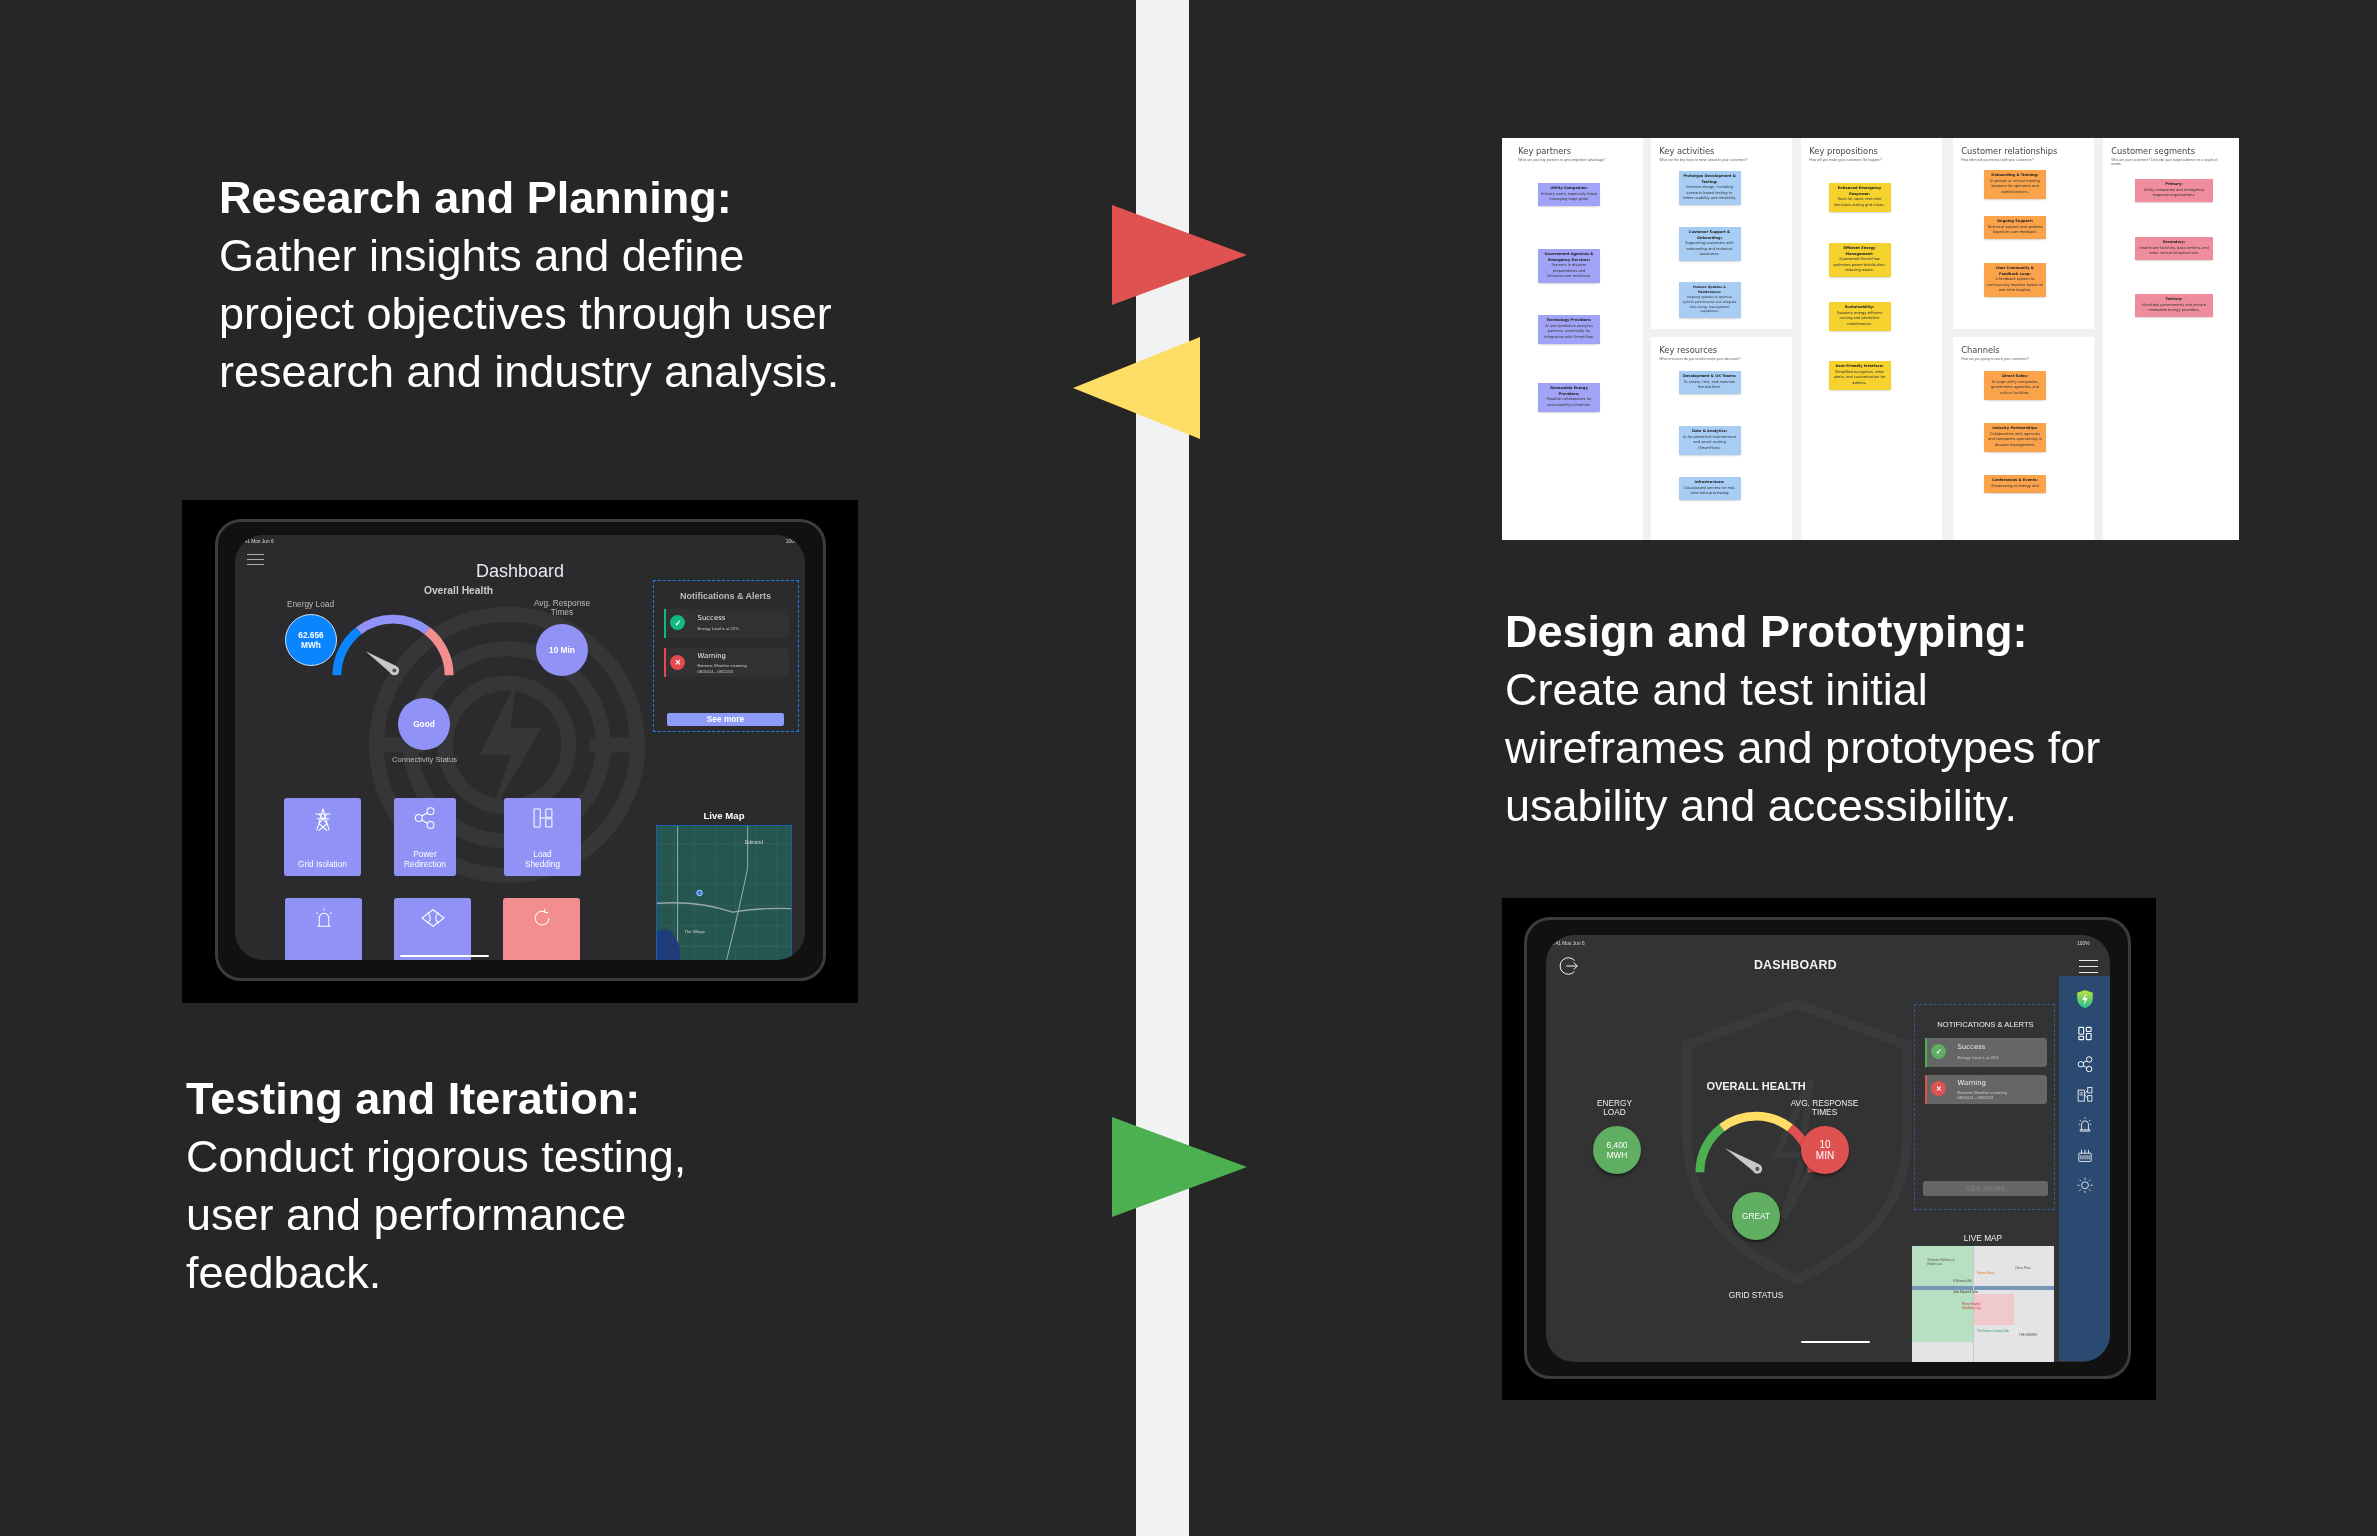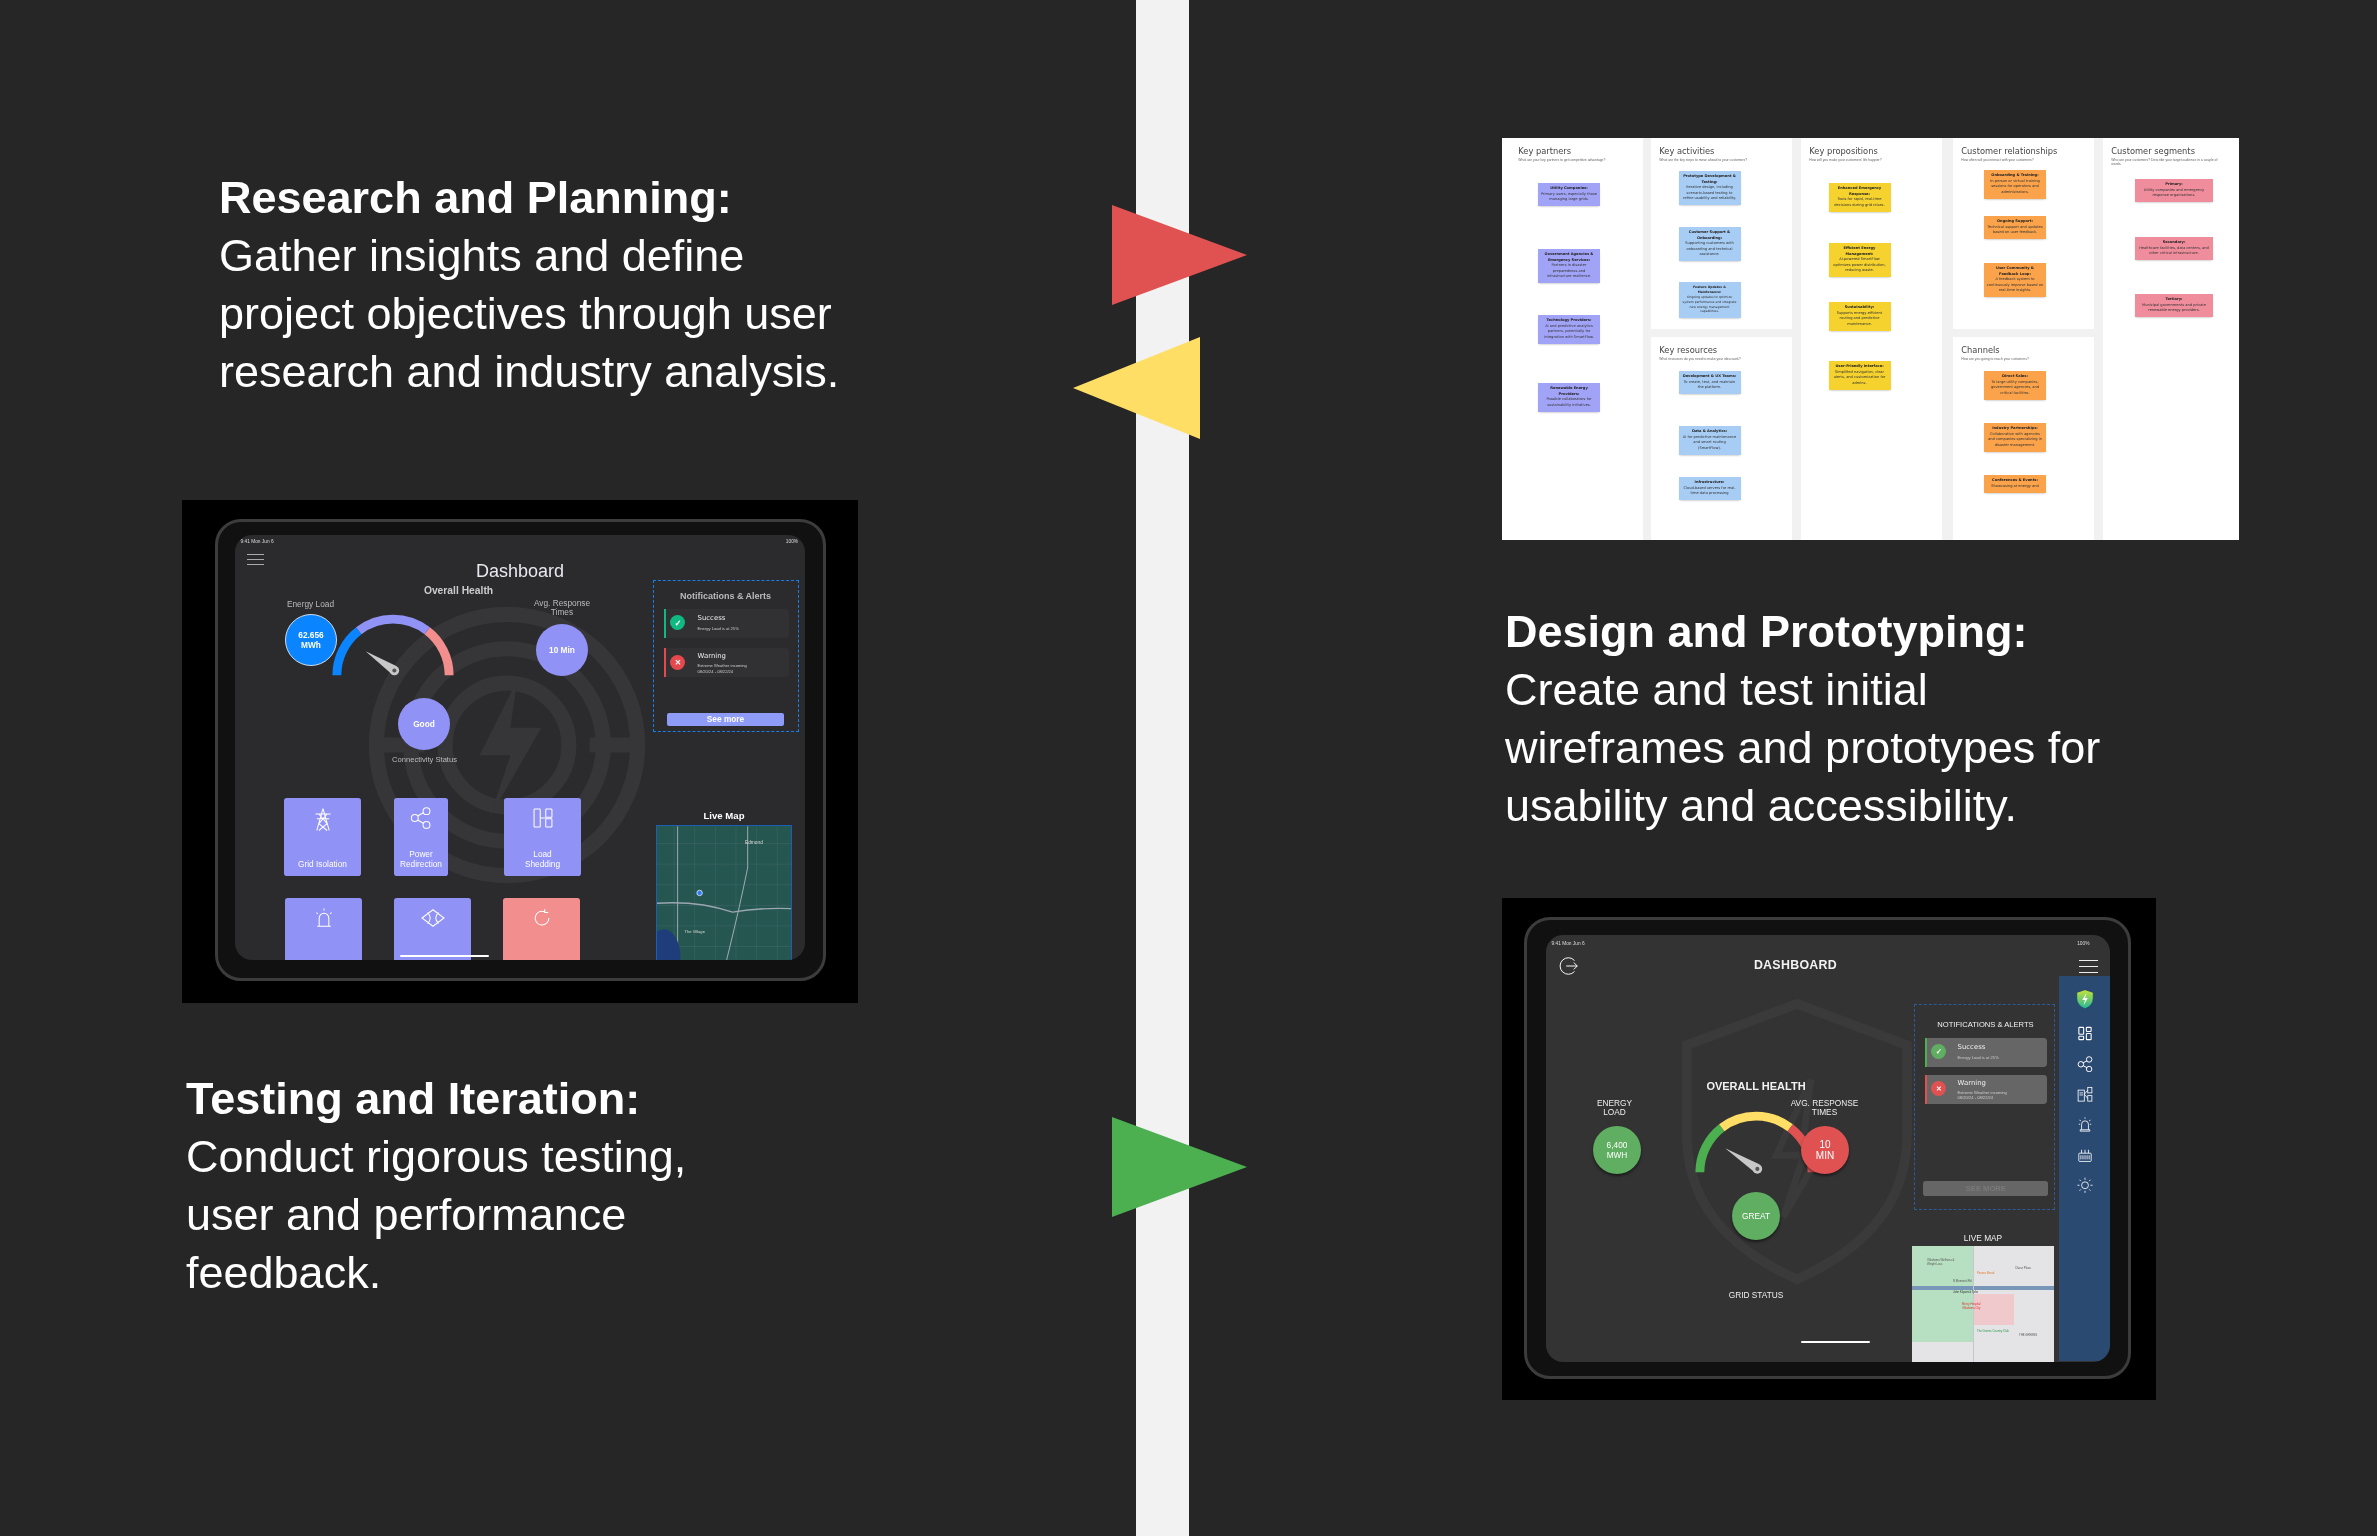--- a/index.html
+++ b/index.html
@@ -25,21 +25,21 @@
   .note b { display: block; color: #222; }
   .n-purple { background: #a1a3f7; }
   .n-blue { background: #a7cdf5; }
   .n-yellow { background: #f5d22e; }
   .n-orange { background: #fba34a; }
   .n-pink { background: #ef8d9c; }
 
   
   .mock-frame { position: absolute; background: #000; }
   .ipad { position: absolute; border-radius: 26px; border: 3.4px solid #3c3c3c; background: #111; }
-  .screen { position: absolute; border-radius: 17px; overflow: hidden; text-decoration: underline; }
+  .screen { position: absolute; border-radius: 28px; overflow: hidden; text-decoration: underline; }
   .status { position: absolute; font-size: 4.8px; color: #ddd; font-family: "Liberation Sans", sans-serif; }
   .abs { position: absolute; }
   .circle { position: absolute; border-radius: 50%; display: flex; align-items: center; justify-content: center; text-align: center; font-weight: bold; color: #fff; }
   .lbl { position: absolute; text-align: center; color: #bbb; font-family: "Liberation Sans", sans-serif; }
   .tile { position: absolute; background: #9093f5; border-radius: 2.8px; color: #fff; text-align: center; font-size: 8.3px; display: flex; flex-direction: column; align-items: center; justify-content: flex-end; padding-bottom: 6.9px; line-height: 9.6px; }
   .tile svg { position: absolute; top: 8.3px; left: 50%; transform: translateX(-50%); }
   .notif { position: absolute; border-radius: 3.4px; display: flex; align-items: flex-start; }
   .notif .bar { width: 2.1px; height: 100%; position: absolute; left: 0; top: 0; }
   .notif .ico { position: absolute; border-radius: 50%; display: flex; align-items: center; justify-content: center; color: #fff; font-weight: bold; }
   .notif .t { position: absolute; color: #eee; font-family: "DejaVu Sans", sans-serif; }
@@ -212,21 +212,21 @@
       </div>
 
       <div class="tile" style="left:49px; top:263px; width:77px; height:78px;">
         <svg width="20.6" height="25" viewBox="0 0 30 36">
             <g fill="none" stroke="#fff" stroke-width="1.5">
               <path d="M15 2 L6 34 M15 2 L24 34 M4 10 H26 M6 17 H24 M9 10 L21 24 M21 10 L9 24 M9 24 L21 34 M21 24 L9 34"></path>
             </g>
           </svg>
         <span>Grid Isolation</span>
       </div>
-      <div class="tile" style="left:159px; top:263px; width:54px; height:78px;align-items:center;">
+      <div class="tile" style="left:159px; top:263px; width:62px; height:78px;align-items:center;">
         <svg width="22" height="22" viewBox="0 0 32 32">
             <g fill="none" stroke="#fff" stroke-width="1.5">
               <circle cx="7" cy="16" r="5"></circle>
               <circle cx="24" cy="6" r="5"></circle>
               <circle cx="24" cy="26" r="5"></circle>
               <path d="M11 13 L20 8 M11 19 L20 24"></path>
             </g>
           </svg>
         <span style="width:55px;">Power Redirection</span>
       </div>

